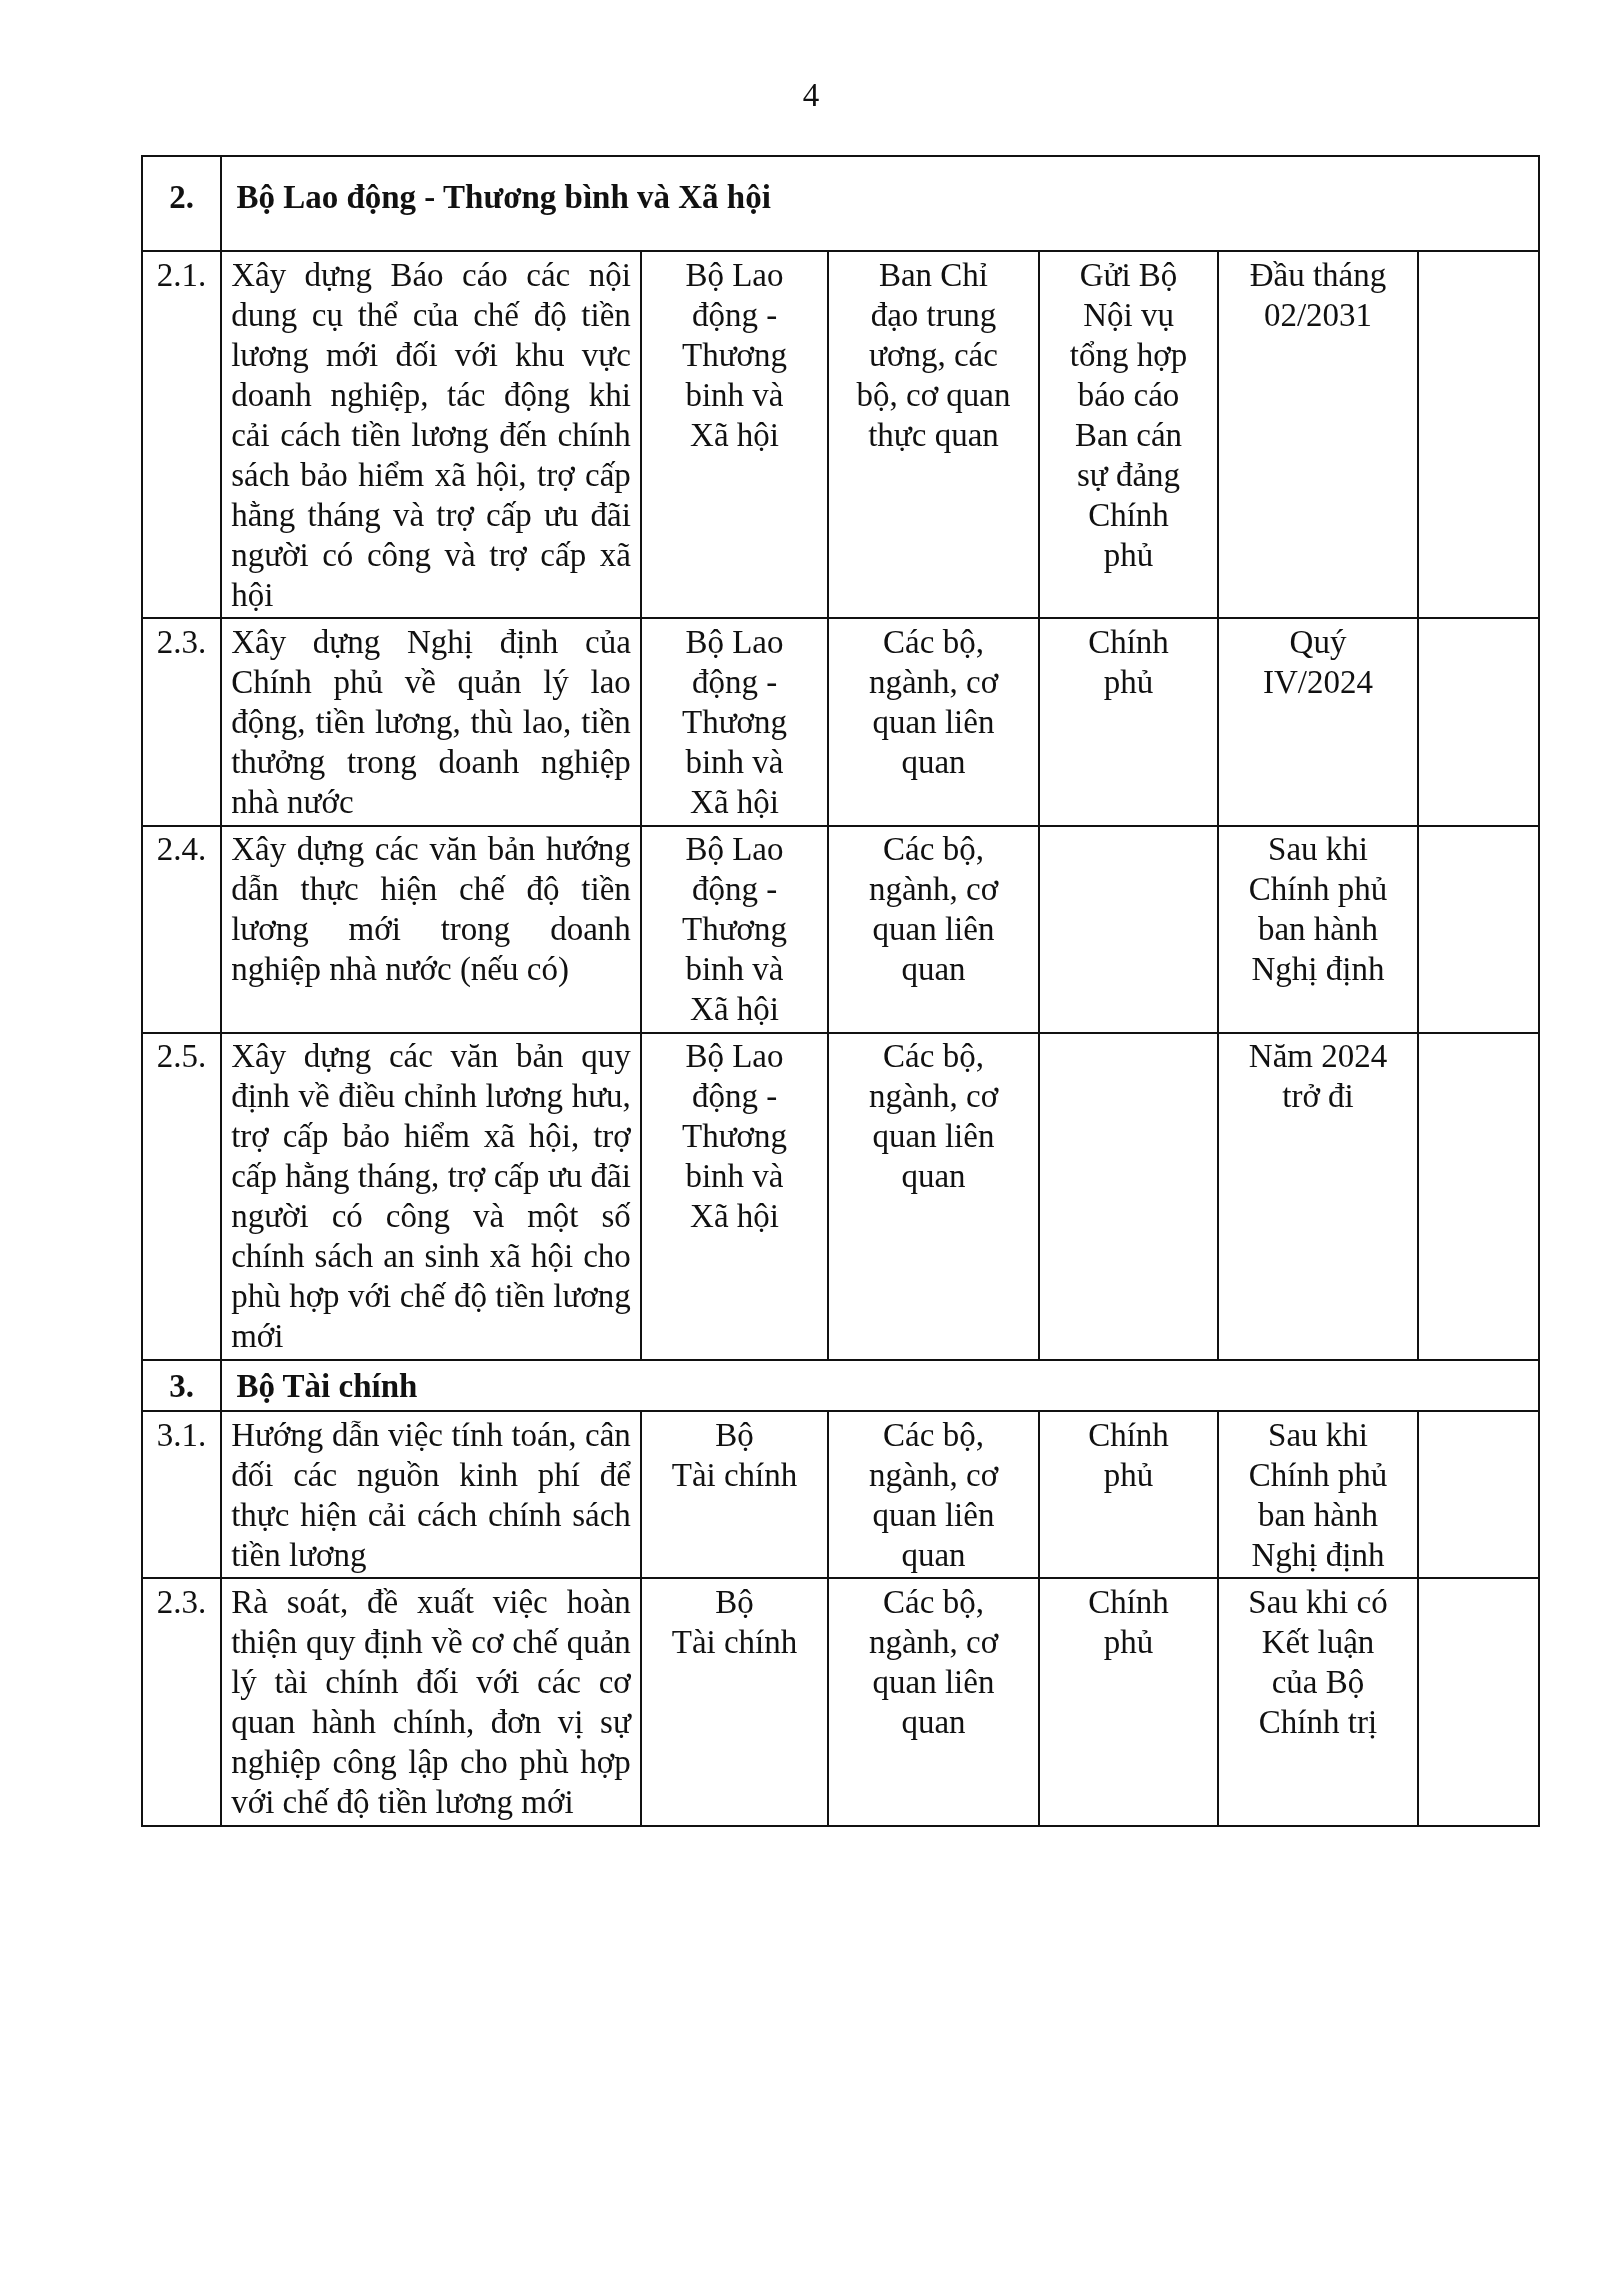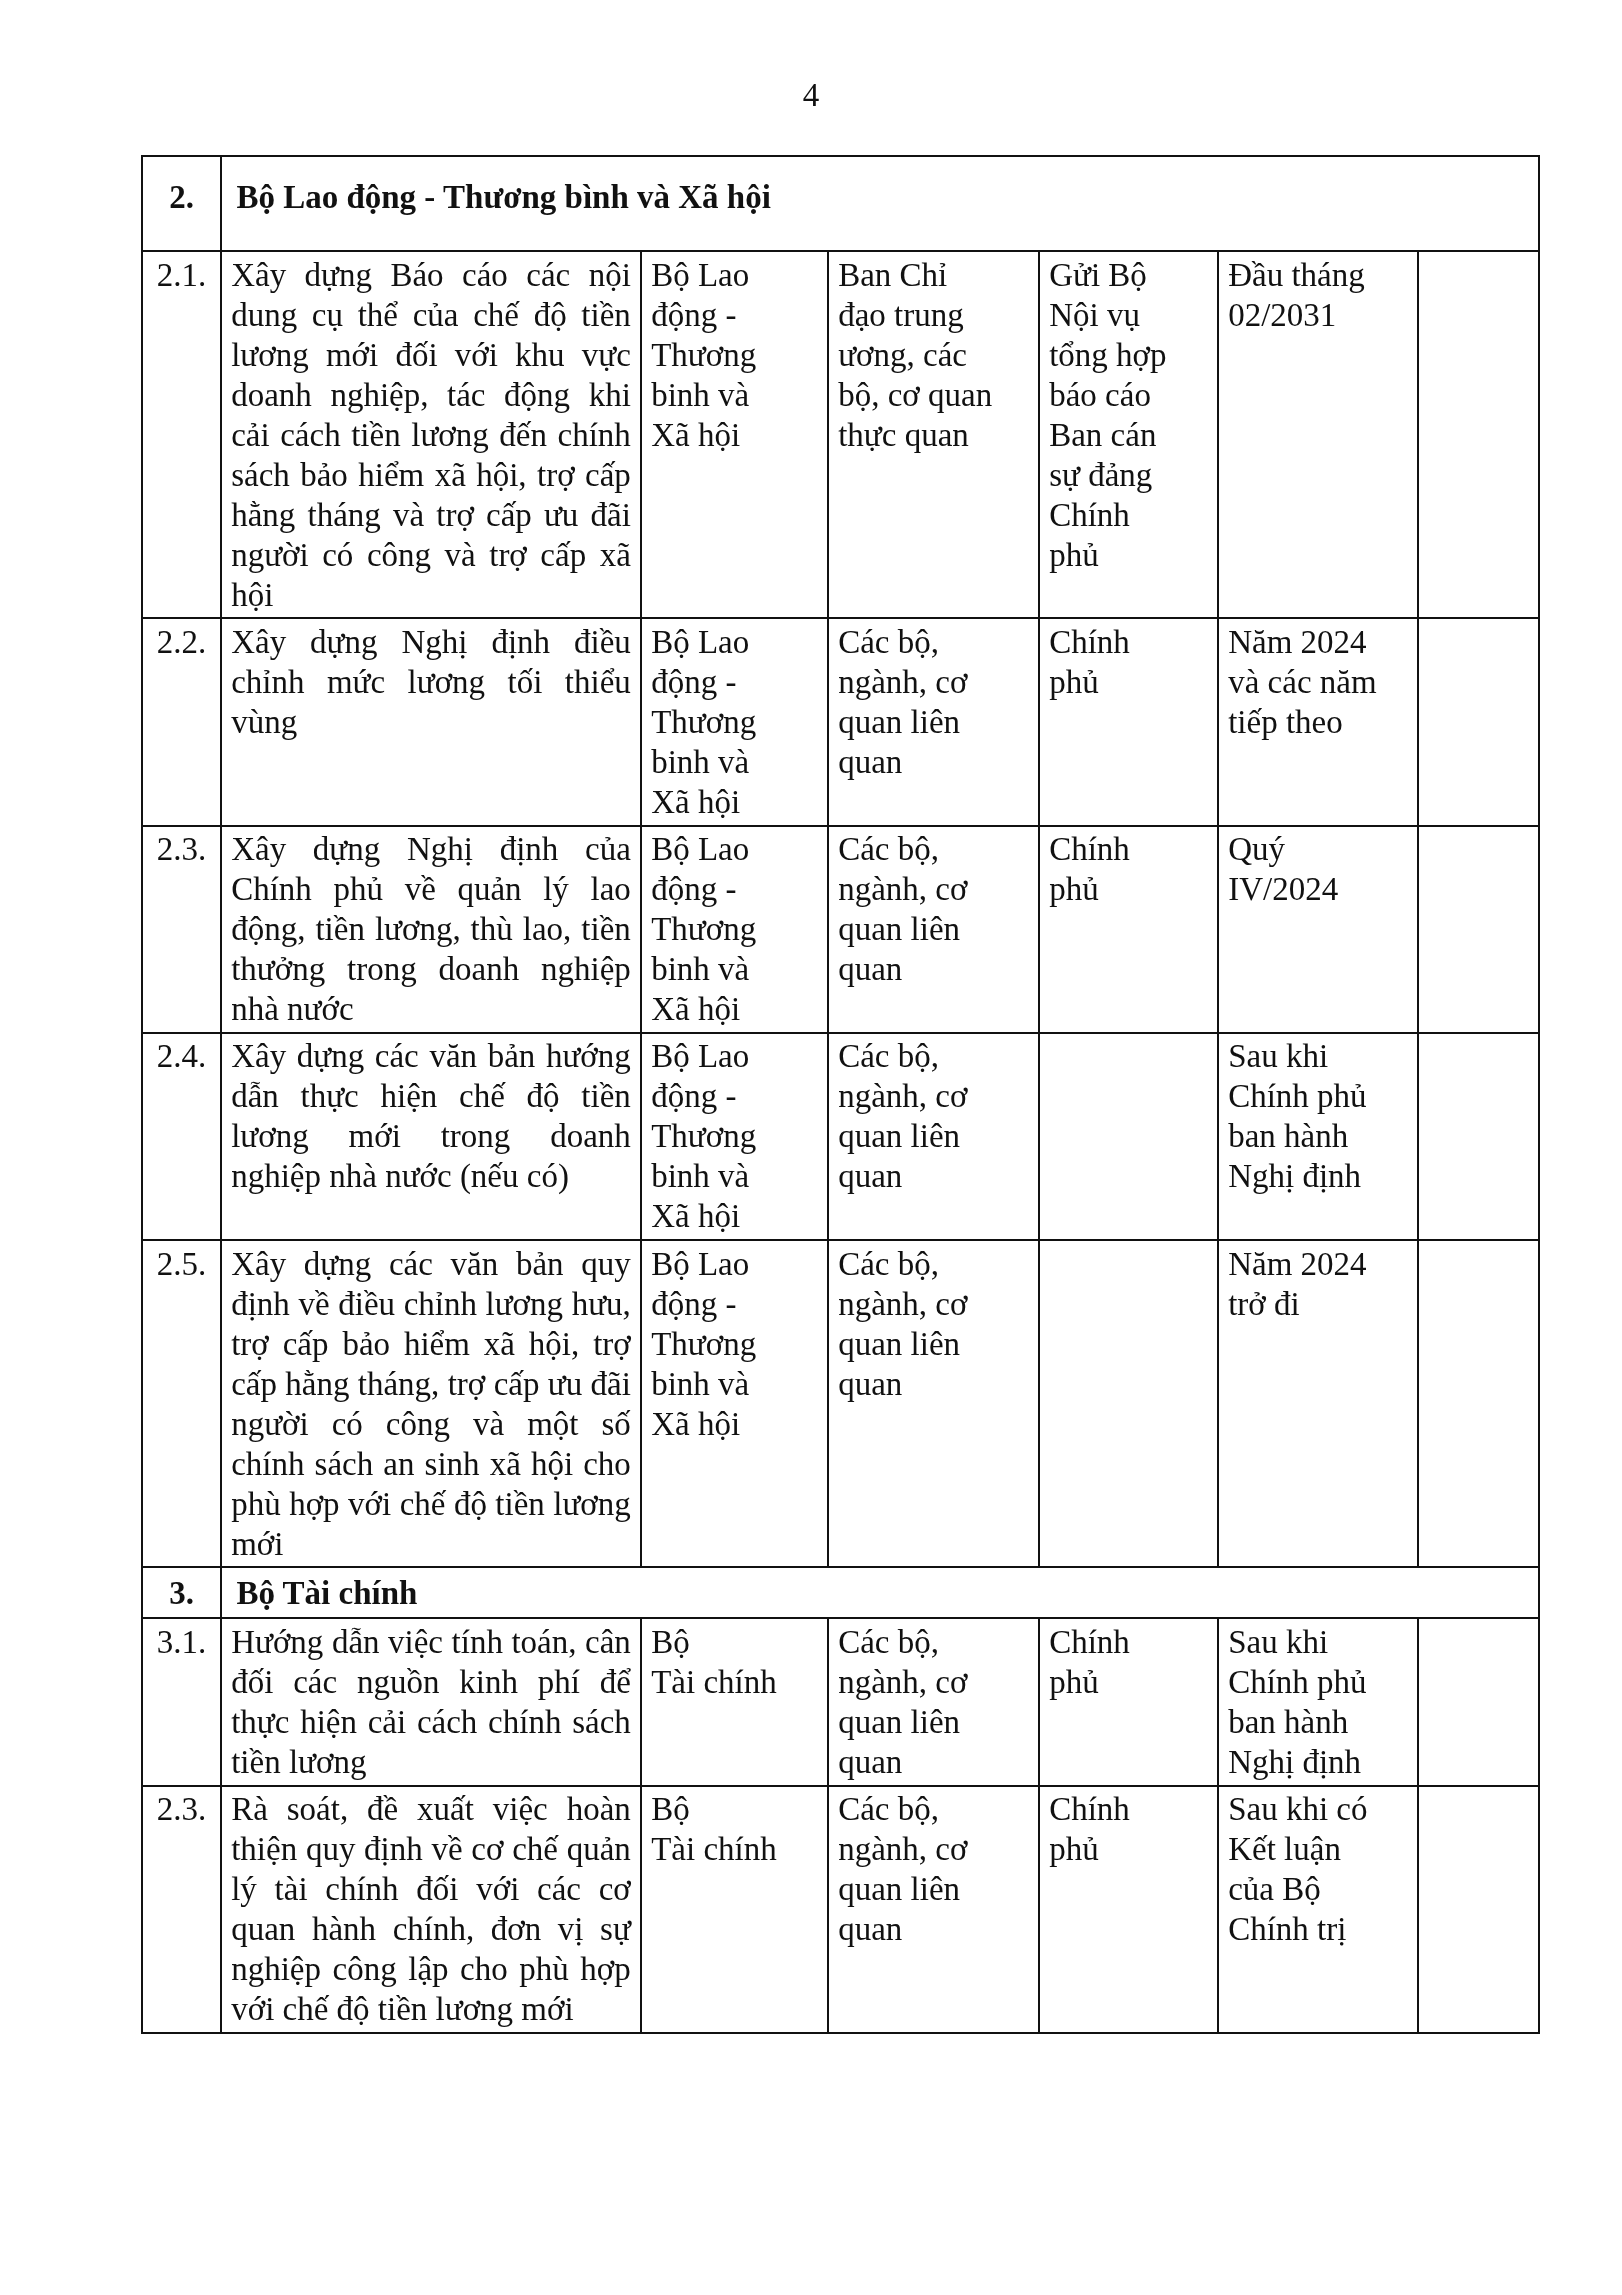--- a/index.html
+++ b/index.html
@@ -22,21 +22,21 @@
   }
   col.c-no { width: 79px; }
   col.c-task { width: 420px; }
   col.c-lead { width: 187px; }
   col.c-coord { width: 211px; }
   col.c-submit { width: 179px; }
   col.c-time { width: 200px; }
   col.c-note { width: 121px; }
   td.no { text-align: center; padding-left: 2.6px; padding-right: 2.6px; }
   td.task { text-align: justify; }
-  td.center { }
+  td.center { text-align: center; }
   tr.section td { font-weight: bold; }
   tr.section td.title { padding-left: 14.4px; }
   tr.section.s2 td { height: 75px; vertical-align: middle; padding-bottom: 15.7px; }
   tr.section.s3 td { height: 44px; vertical-align: middle; }
   .cell-text { white-space: pre-line; }
 </style>
 </head>
 <body>
 
 <div class="page-number">4</div>
@@ -73,39 +73,20 @@
       <td class="center cell-text">Gửi Bộ
 Nội vụ
 tổng hợp
 báo cáo
 Ban cán
 sự đảng
 Chính
 phủ</td>
       <td class="center cell-text">Đầu tháng
 02/2031</td>
-      <td class="center"></td>
-    </tr>
-    <tr>
-      <td class="no">2.2.</td>
-      <td class="task">Xây dựng Nghị định điều chỉnh mức lương tối thiểu vùng</td>
-      <td class="center cell-text">Bộ Lao
-động -
-Thương
-binh và
-Xã hội</td>
-      <td class="center cell-text">Các bộ,
-ngành, cơ
-quan liên
-quan</td>
-      <td class="center cell-text">Chính
-phủ</td>
-      <td class="center cell-text">Năm 2024
-và các năm
-tiếp theo</td>
       <td class="center"></td>
     </tr>
     <tr>
       <td class="no">2.3.</td>
       <td class="task">Xây dựng Nghị định của Chính phủ về quản lý lao động, tiền lương, thù lao, tiền thưởng trong doanh nghiệp nhà nước</td>
       <td class="center cell-text">Bộ Lao
 động -
 Thương
 binh và
 Xã hội</td>

